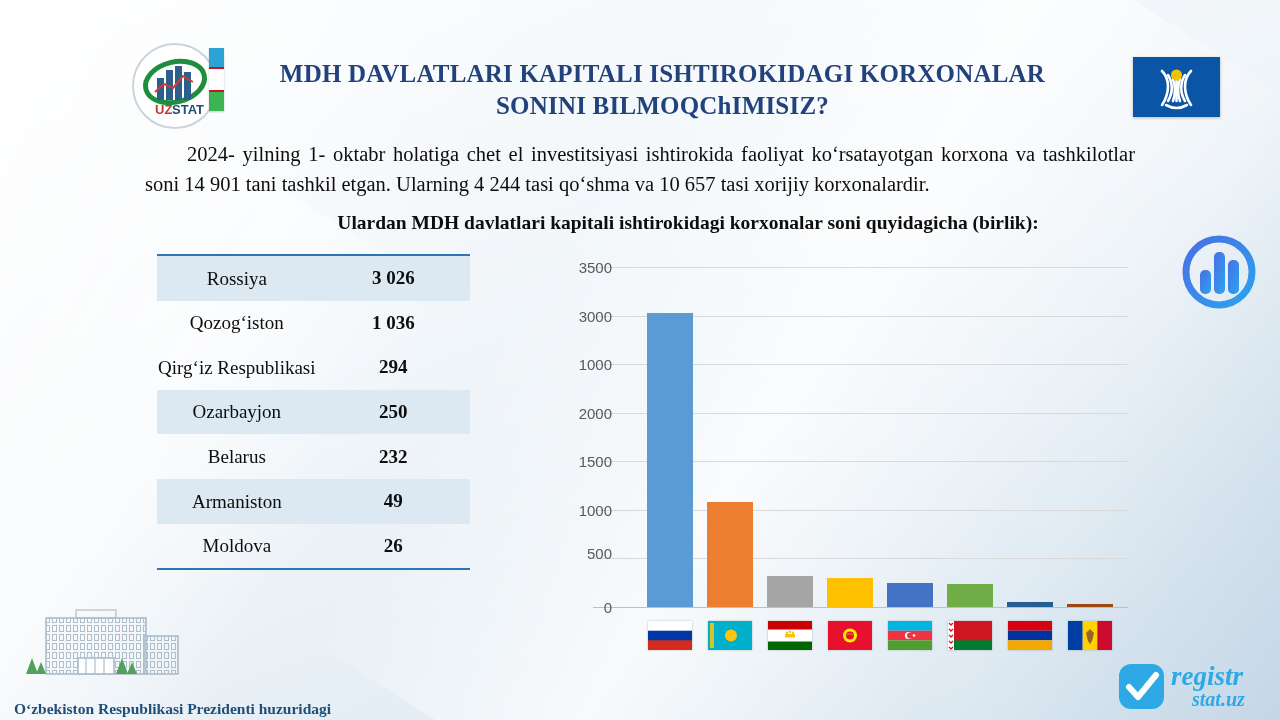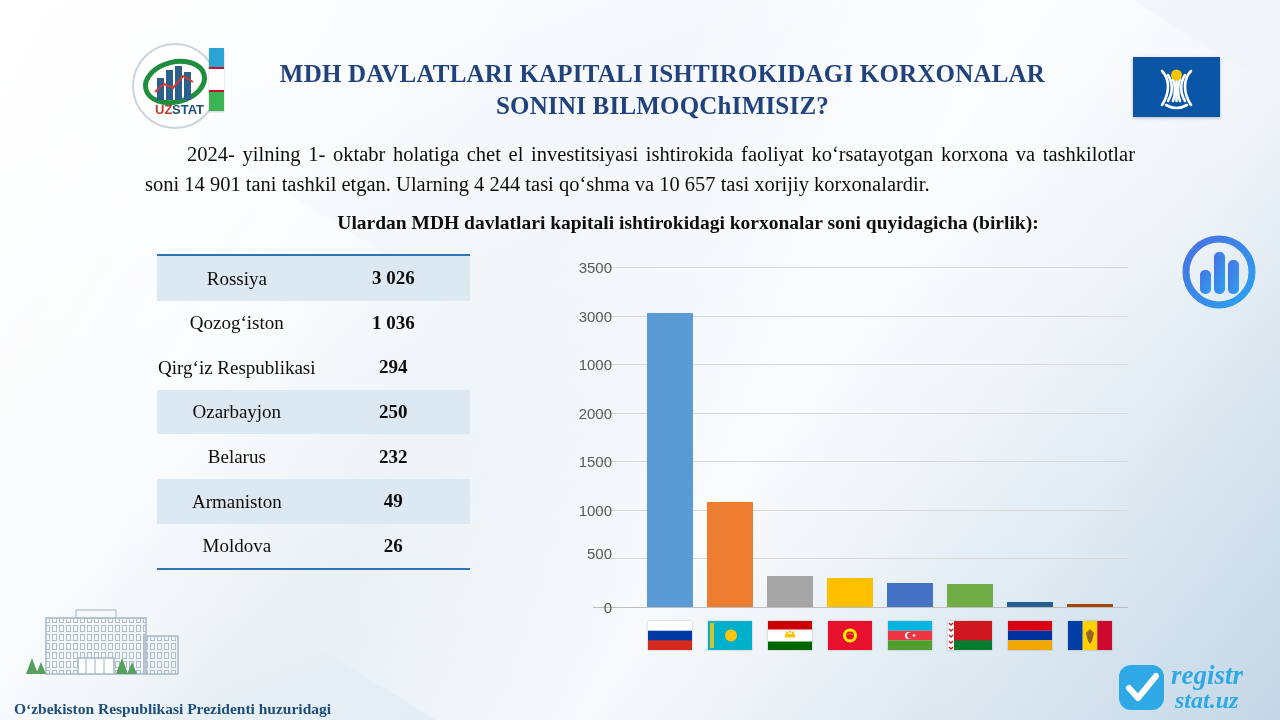--- a/index.html
+++ b/index.html
@@ -54,21 +54,21 @@
   
   .chart-badge{position:absolute;left:1179px;top:232px;width:80px;height:80px;}
 
   
   .building{position:absolute;left:16px;top:606px;width:165px;height:74px;}
   .agency{position:absolute;left:14px;top:680px;color:#1F4E79;font-weight:bold;font-size:15.5px;line-height:1.18;margin-top:20px;}
   .registr{position:absolute;left:1118px;top:663px;display:flex;align-items:center;}
   .registr-badge{width:47px;height:47px;}
   .registr-text{margin-left:6px;color:#2EA9E5;font-style:italic;font-weight:bold;line-height:.95;}
   .registr-text .l1{font-size:27px;}
-  .registr-text .l2{font-size:24px;margin-left:4px;}
+  .registr-text .l2{font-size:20px;margin-left:21px;}
 </style>
 </head>
 <body>
 
 <div class="slide">
   <div class="streak streak1"></div>
   <div class="streak streak2"></div>
 
   <svg class="uzstat-logo" viewBox="0 0 88 88">
     <circle cx="44" cy="44" r="42" fill="#ffffff" stroke="#c9d4dc" stroke-width="2"></circle>

